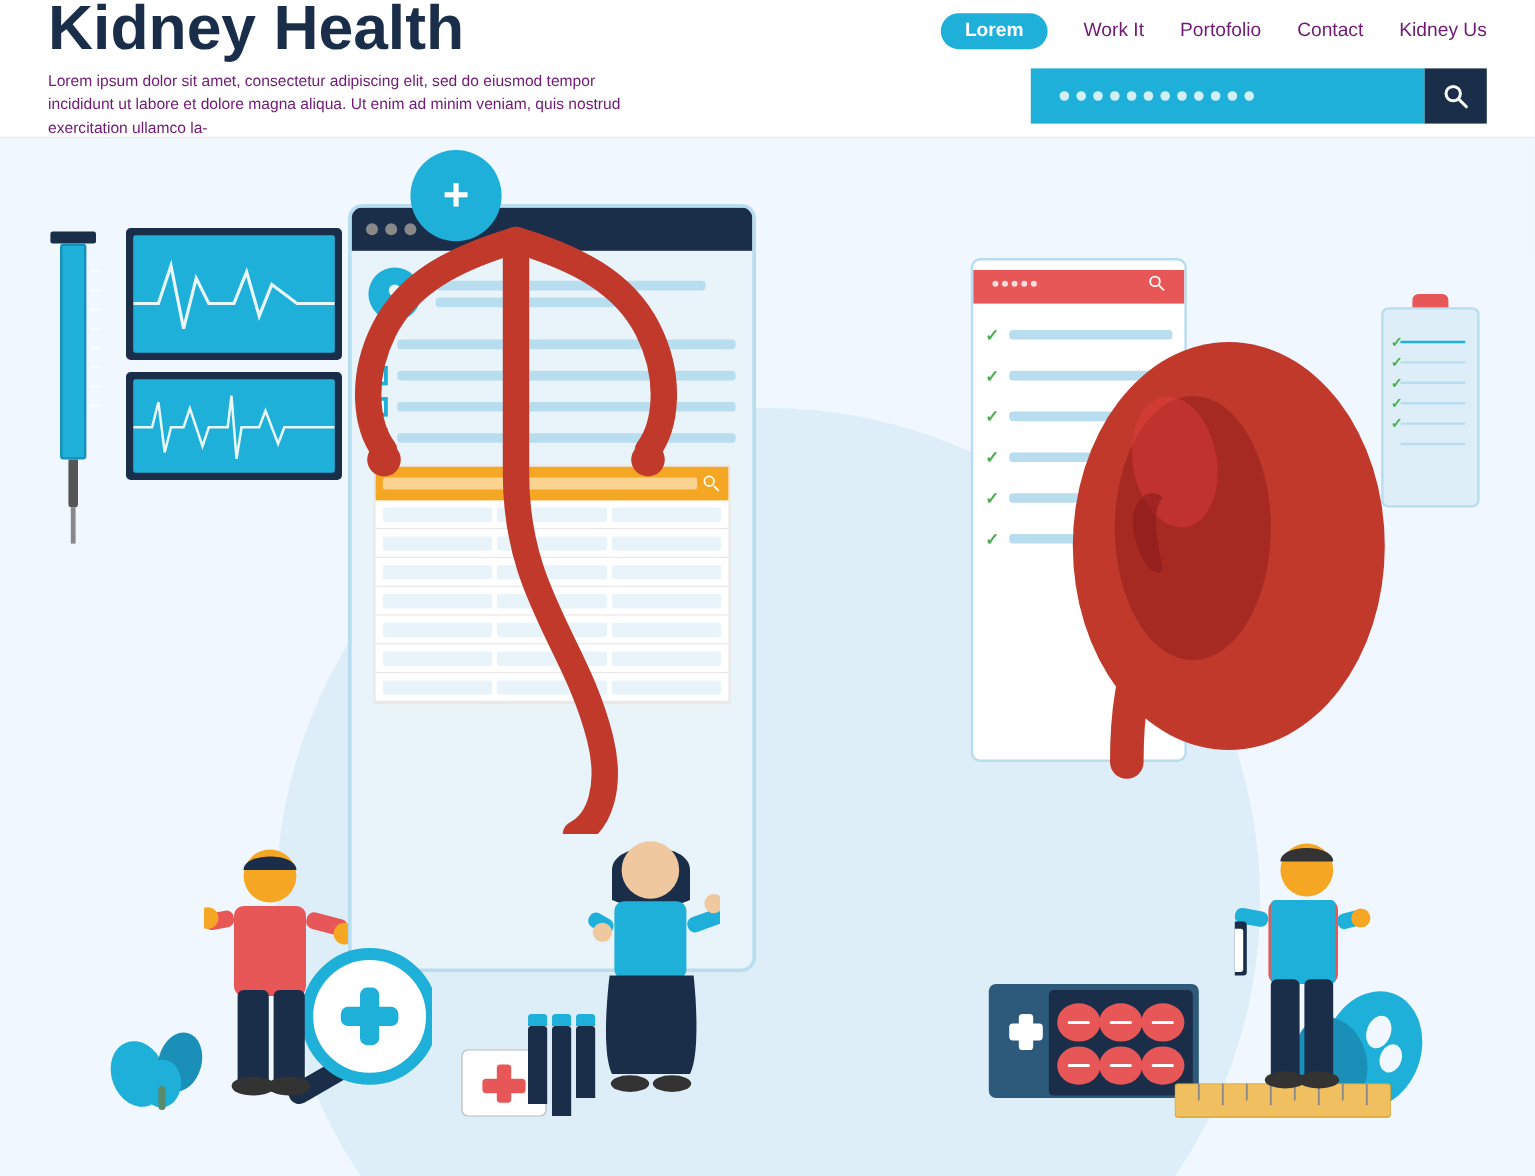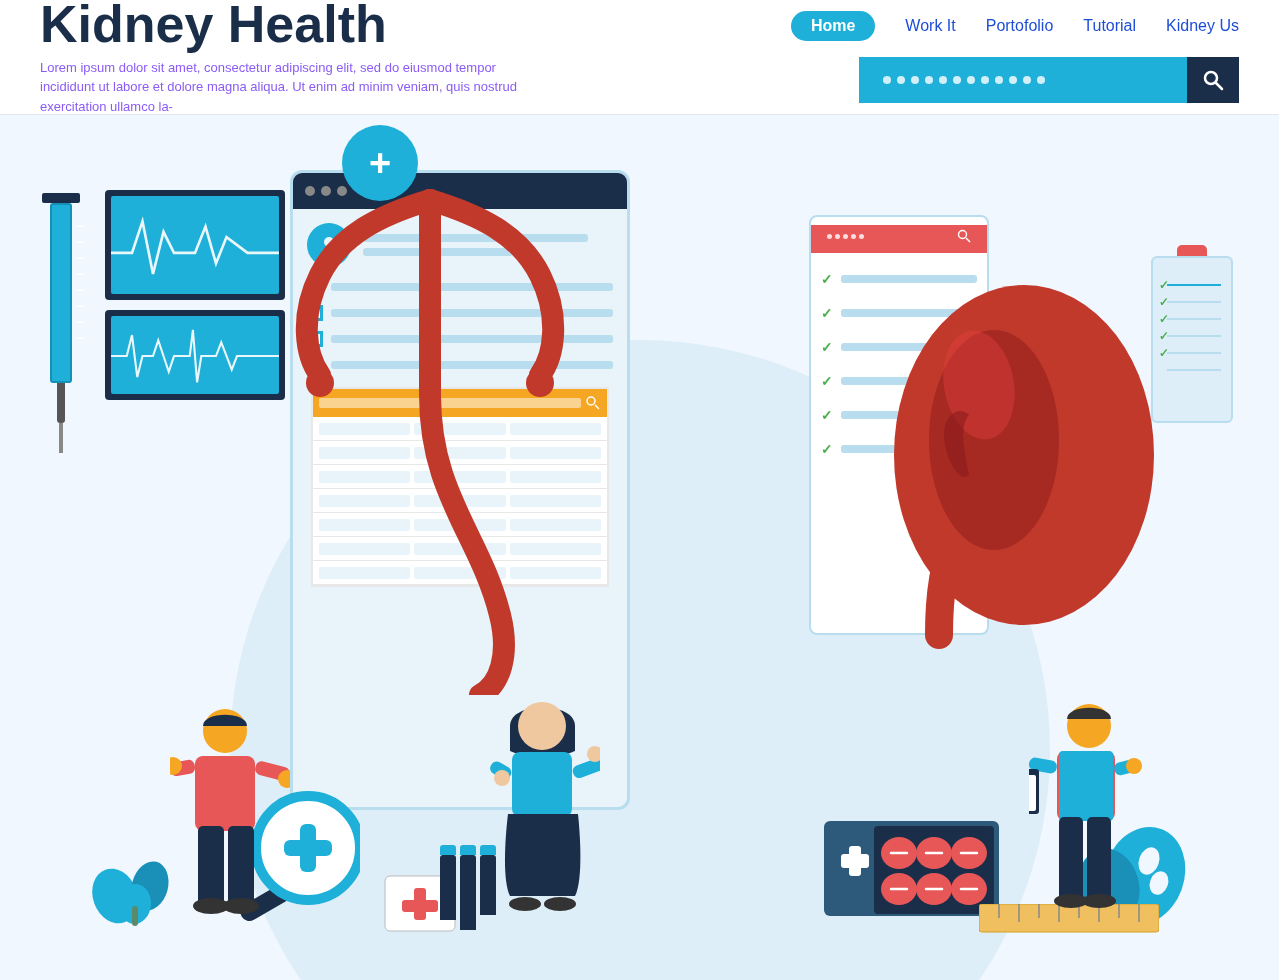--- a/index.html
+++ b/index.html
@@ -33,41 +33,41 @@
     .logo-title {
       font-size: 52px;
       font-weight: 900;
       color: #1a2e4a;
       line-height: 1;
       font-family: Arial Black, sans-serif;
     }
 
     .logo-subtitle {
       font-size: 13px;
-      color: #8b5cf6;
+      color: #701a75;
       max-width: 490px;
       line-height: 1.5;
     }
 
     .header-right {
       display: flex;
       flex-direction: column;
       align-items: flex-end;
       gap: 16px;
     }
 
     .nav {
       display: flex;
       align-items: center;
       gap: 30px;
     }
 
     .nav-item {
       font-size: 16px;
-      color: #1d4ed8;
+      color: #701a75;
       cursor: pointer;
       font-weight: 500;
     }
 
     .nav-item.active {
       background: #1eb0d8;
       color: white;
       padding: 6px 20px;
       border-radius: 20px;
       font-weight: 600;
@@ -558,24 +558,24 @@
 <body>
 
 <div class="header">
   <div class="logo-section">
     <div class="logo-title">Kidney Health</div>
     <div class="logo-subtitle">Lorem ipsum dolor sit amet, consectetur adipiscing elit, sed do eiusmod tempor incididunt ut labore et dolore magna aliqua. Ut enim ad minim veniam, quis nostrud exercitation ullamco la-</div>
   </div>
 
   <div class="header-right">
     <nav class="nav">
-      <div class="nav-item active">Home</div>
+      <div class="nav-item active">Lorem</div>
       <div class="nav-item">Work It</div>
       <div class="nav-item">Portofolio</div>
-      <div class="nav-item">Tutorial</div>
+      <div class="nav-item">Contact</div>
       <div class="nav-item">Kidney Us</div>
     </nav>
 
     <div class="search-bar">
       <div class="search-input">
         <div class="search-dots">
           <div class="search-dot"></div>
           <div class="search-dot"></div>
           <div class="search-dot"></div>
           <div class="search-dot"></div>

